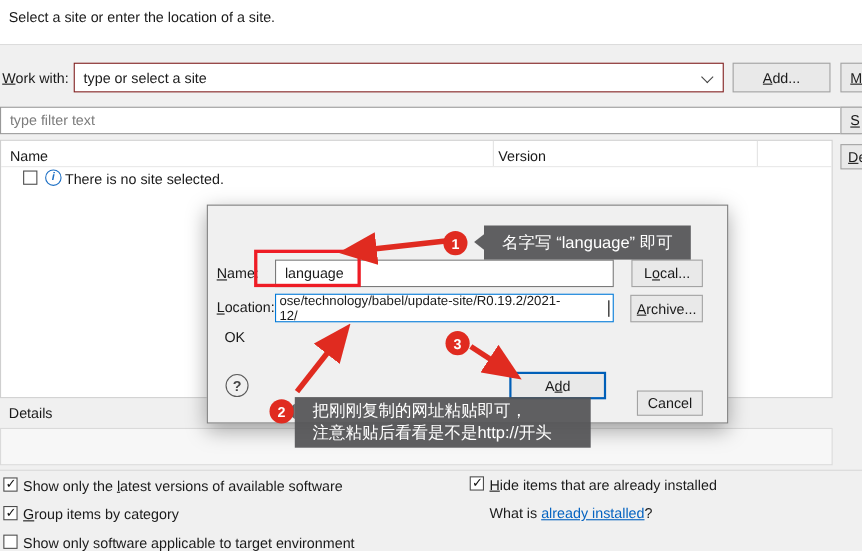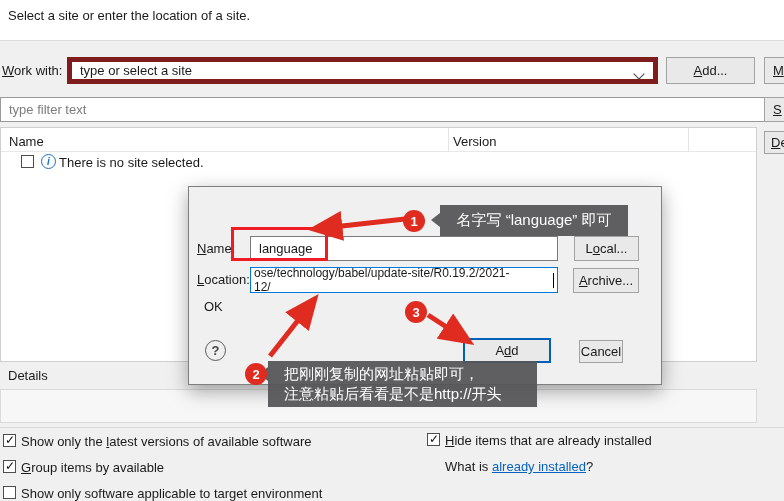--- a/index.html
+++ b/index.html
@@ -13,21 +13,21 @@
 
   
   .top-strip { left:0; top:0; width:784px; height:41px; background:#fff; border-bottom:1px solid #dcdcdc; }
   .banner-text { left:8px; top:8px; }
 
   
   .btn {
     background:#e9e9e9; border:1px solid #a3a3a3; color:#1a1a1a;
     display:flex; align-items:center; justify-content:center; font-size:13px;
   }
-  .input-box { background:#fff; border:5px solid #7f1d1d; display:flex; align-items:center; padding:0 8px; }
+  .input-box { background:#fff; border:1px solid #7f1d1d; display:flex; align-items:center; padding:0 8px; }
   .u { text-decoration:underline; }
 
   
   .combo { left:67px; top:57px; width:591px; height:27px; }
   .combo .chev {
     position:absolute; right:10px; top:8px; width:8px; height:8px;
     border-right:1.6px solid #444; border-bottom:1.6px solid #444; transform:rotate(45deg);
   }
   .btn-add-top { left:666px; top:57px; width:89px; height:27px; }
   .btn-cut-m { left:764px; top:57px; width:40px; height:27px; justify-content:flex-start; padding-left:8px; }
@@ -82,21 +82,21 @@
   .lbl-loc { left:8px; top:85px; }
   .in-loc { left:61px; top:80px; width:308px; height:26px; border:1.5px solid #0078d7; font-size:12px; padding:0 3px;gap:28px; }
   .caret { display:inline-block; width:1px; height:15px; background:#000; margin-left:1px; }
   .btn-archive { left:384px; top:81px; width:66px; height:25px; }
   .ok-text { left:15px; top:112px; }
   .help-btn {
     left:16px; top:153px; width:21px; height:21px; border:1.5px solid #5a5a5a; border-radius:50%;
     display:flex; align-items:center; justify-content:center; font-size:13px; font-weight:bold; color:#444; background:#f0f0f0;
   }
   .btn-add-dlg { left:274px; top:151px; width:88px; height:25px; border:2px solid #005fb8; background:#e9e9e9; }
-  .btn-cancel { left:390px; top:153px; width:44px; height:23px; }
+  .btn-cancel { left:390px; top:168px; width:60px; height:23px; }
 
   
   .num-circle {
     width:22px; height:22px; border-radius:50%; background:#e02b20; color:#fff;
     font-size:13px; font-weight:bold; display:flex; align-items:center; justify-content:center; z-index:42;
   }
   .callout {
     background:rgba(84,84,86,0.93); color:#fff; z-index:41; font-size:15px;
   }
   .callout .notch {
@@ -149,21 +149,21 @@
     </div>
 
   <div class="abs details-label">Details</div>
   <div class="abs details-box"></div>
   <div class="abs bottom-sep"></div>
 
   <span class="checkbox checked" style="left:3px; top:434px;"></span>
   <span class="opt-label" style="left:21px; top:434px;"><span>Show only the </span><span class="u">l</span><span>atest versions of available software</span></span>
 
   <span class="checkbox checked" style="left:3px; top:460px;"></span>
-  <span class="opt-label" style="left:21px; top:460px;"><span class="u">G</span><span>roup items by available</span></span>
+  <span class="opt-label" style="left:21px; top:460px;"><span class="u">G</span><span>roup items by category</span></span>
 
   <span class="checkbox" style="left:3px; top:486px;"></span>
   <span class="opt-label" style="left:21px; top:486px;">Show only software applicable to target environment</span>
 
   <span class="checkbox checked" style="left:427px; top:433px;"></span>
   <span class="opt-label" style="left:445px; top:433px;"><span class="u">H</span><span>ide items that are already installed</span></span>
 
   <span class="opt-label" style="left:445px; top:459px;"><span>What is </span><a class="link">already installed</a><span>?</span></span>
 
   <div class="abs dialog">

